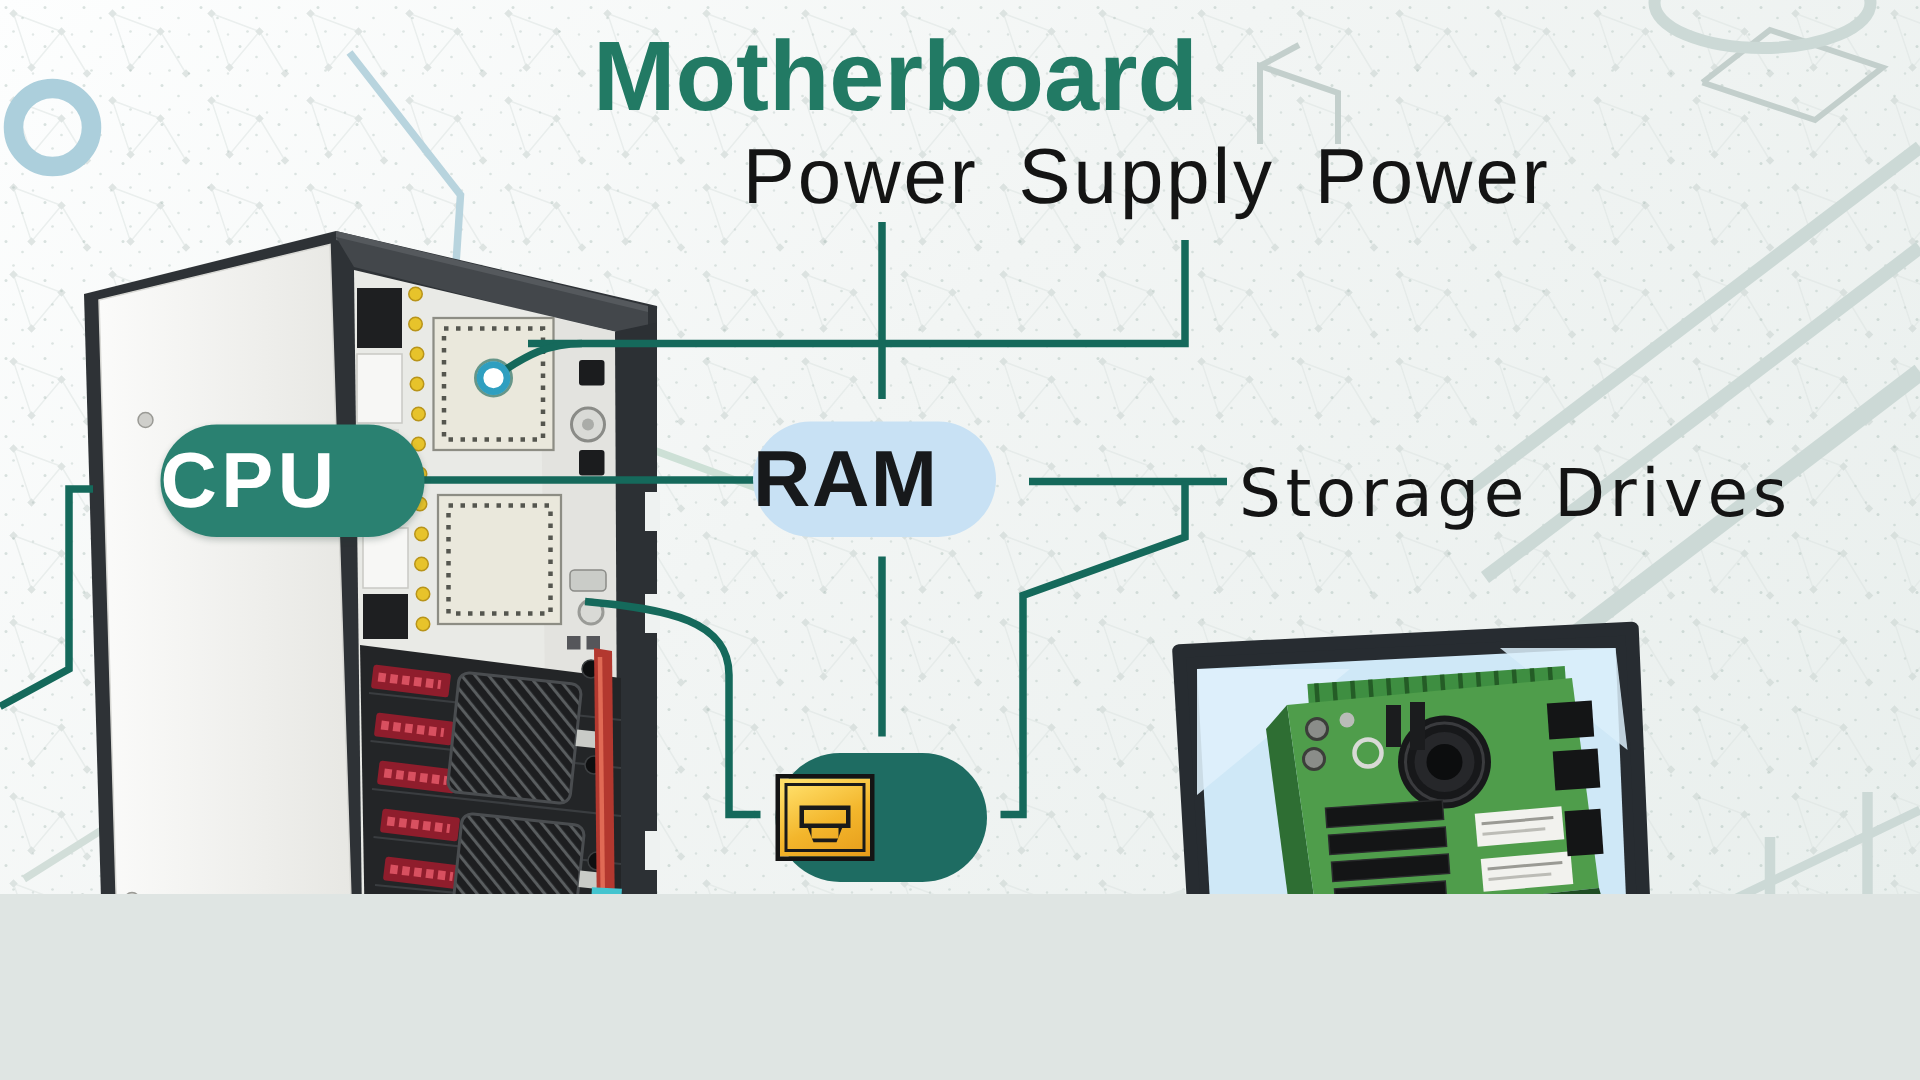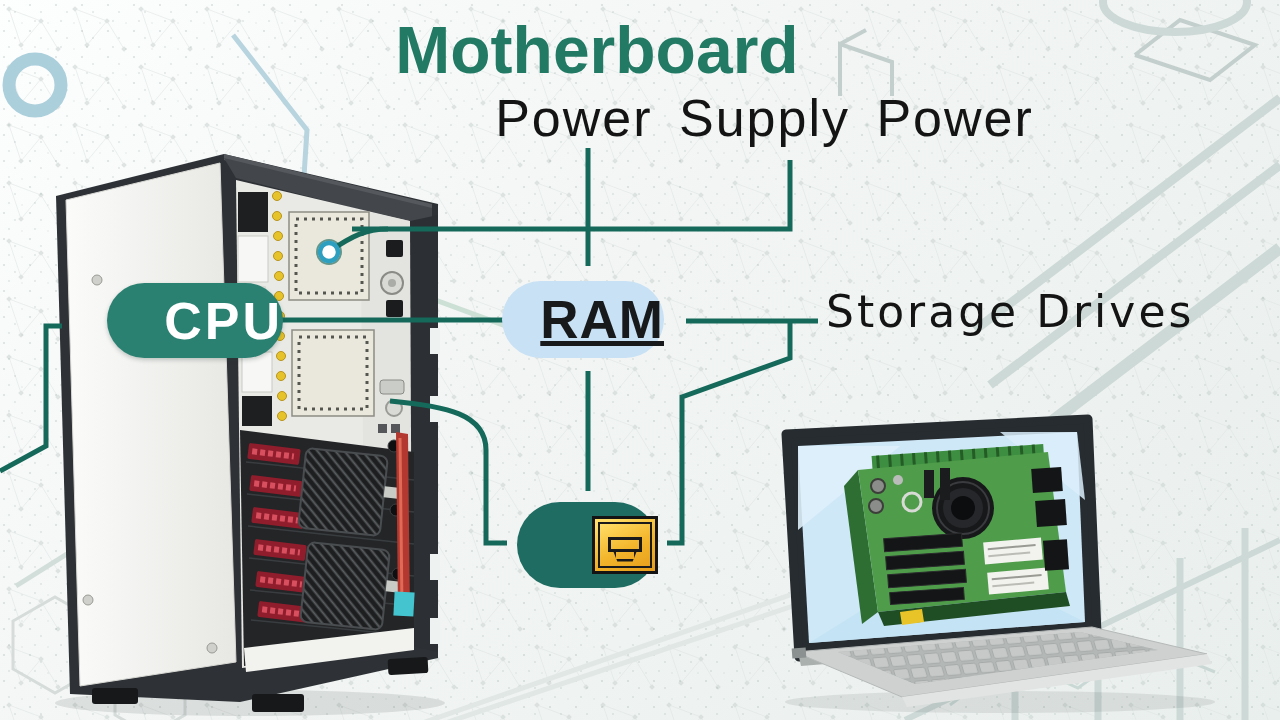--- a/index.html
+++ b/index.html
@@ -1,33 +1,33 @@
 <!DOCTYPE html>
 <html><head>
 <meta charset="utf-8">
 <style>
   html,body{margin:0;padding:0;background:#dfe5e3;}
-  .stage{position:relative;width:1280px;height:720px;overflow:hidden;
+  .stage{position:relative;width:1280px;height:596px;overflow:hidden;
          font-family:"Liberation Sans",sans-serif;
          background:linear-gradient(135deg,#fdfefe 0%,#f2f5f4 45%,#e9efed 100%);}
   .stage svg{position:absolute;left:0;top:0;}
   .layer-bg{z-index:0;} .layer-tower{z-index:1;} .layer-laptop{z-index:2;} .layer-lines{z-index:3;}
 
-  .node{position:absolute;display:flex;align-items:center;justify-content:flex-end;z-index:5;}
+  .node{position:absolute;display:flex;align-items:center;justify-content:flex-start;z-index:5;}
   .title{left:372px;top:12px;width:450px;text-align:center;
          font-size:66px;font-weight:bold;color:#227a64;letter-spacing:0px;z-index:5;position:absolute;}
   .psu{left:492px;top:88px;width:545px;text-align:center;font-size:52px;color:#141414;
        letter-spacing:2px;word-spacing:10px;z-index:5;position:absolute;}
-  .storage{left:826px;top:286px;font-family:"DejaVu Sans",sans-serif;font-size:44px;
+  .storage{left:826px;top:304px;font-family:"DejaVu Sans",sans-serif;font-size:44px;
        color:#141414;letter-spacing:3px;z-index:5;position:absolute;text-align:right;}
   .cpu-pill{left:107px;top:283px;width:176px;height:75px;border-radius:38px;background:#2a8171;
        box-shadow:0 2px 4px rgba(30,60,50,.25);}
   .cpu-pill span{color:#fff;font-weight:bold;font-size:52px;letter-spacing:3px;}
   .ram-pill{left:502px;top:281px;width:162px;height:77px;border-radius:39px;background:#c8e1f4;}
-  .ram-pill span{color:#17191b;font-weight:600;font-size:53px;letter-spacing:1px;text-decoration:underline;}
+  .ram-pill span{color:#17191b;font-weight:600;font-size:53px;letter-spacing:1px;}
   .chip-pill{left:517px;top:502px;width:141px;height:86px;border-radius:43px;background:#1e6c62;}
   .chip-outer{width:60px;height:52px;border:3px solid #141414;
        background:linear-gradient(155deg,#ffdd66 10%,#f3b62c 55%,#e69c1a 100%);
        position:relative;display:flex;align-items:center;justify-content:center;flex-direction:column;}
   .chip-inner{position:absolute;inset:3px;border:2px solid #1a1a1a;}
   .chip-glyph-rect{width:28px;height:9px;border:3px solid #1a1a1a;margin-top:8px;}
   .chip-glyph-trap{width:18px;height:8px;border:3px solid #1a1a1a;border-top:none;margin-top:-1px;
        clip-path:polygon(0 0,100% 0,82% 100%,18% 100%);}
 </style>
 </head>

